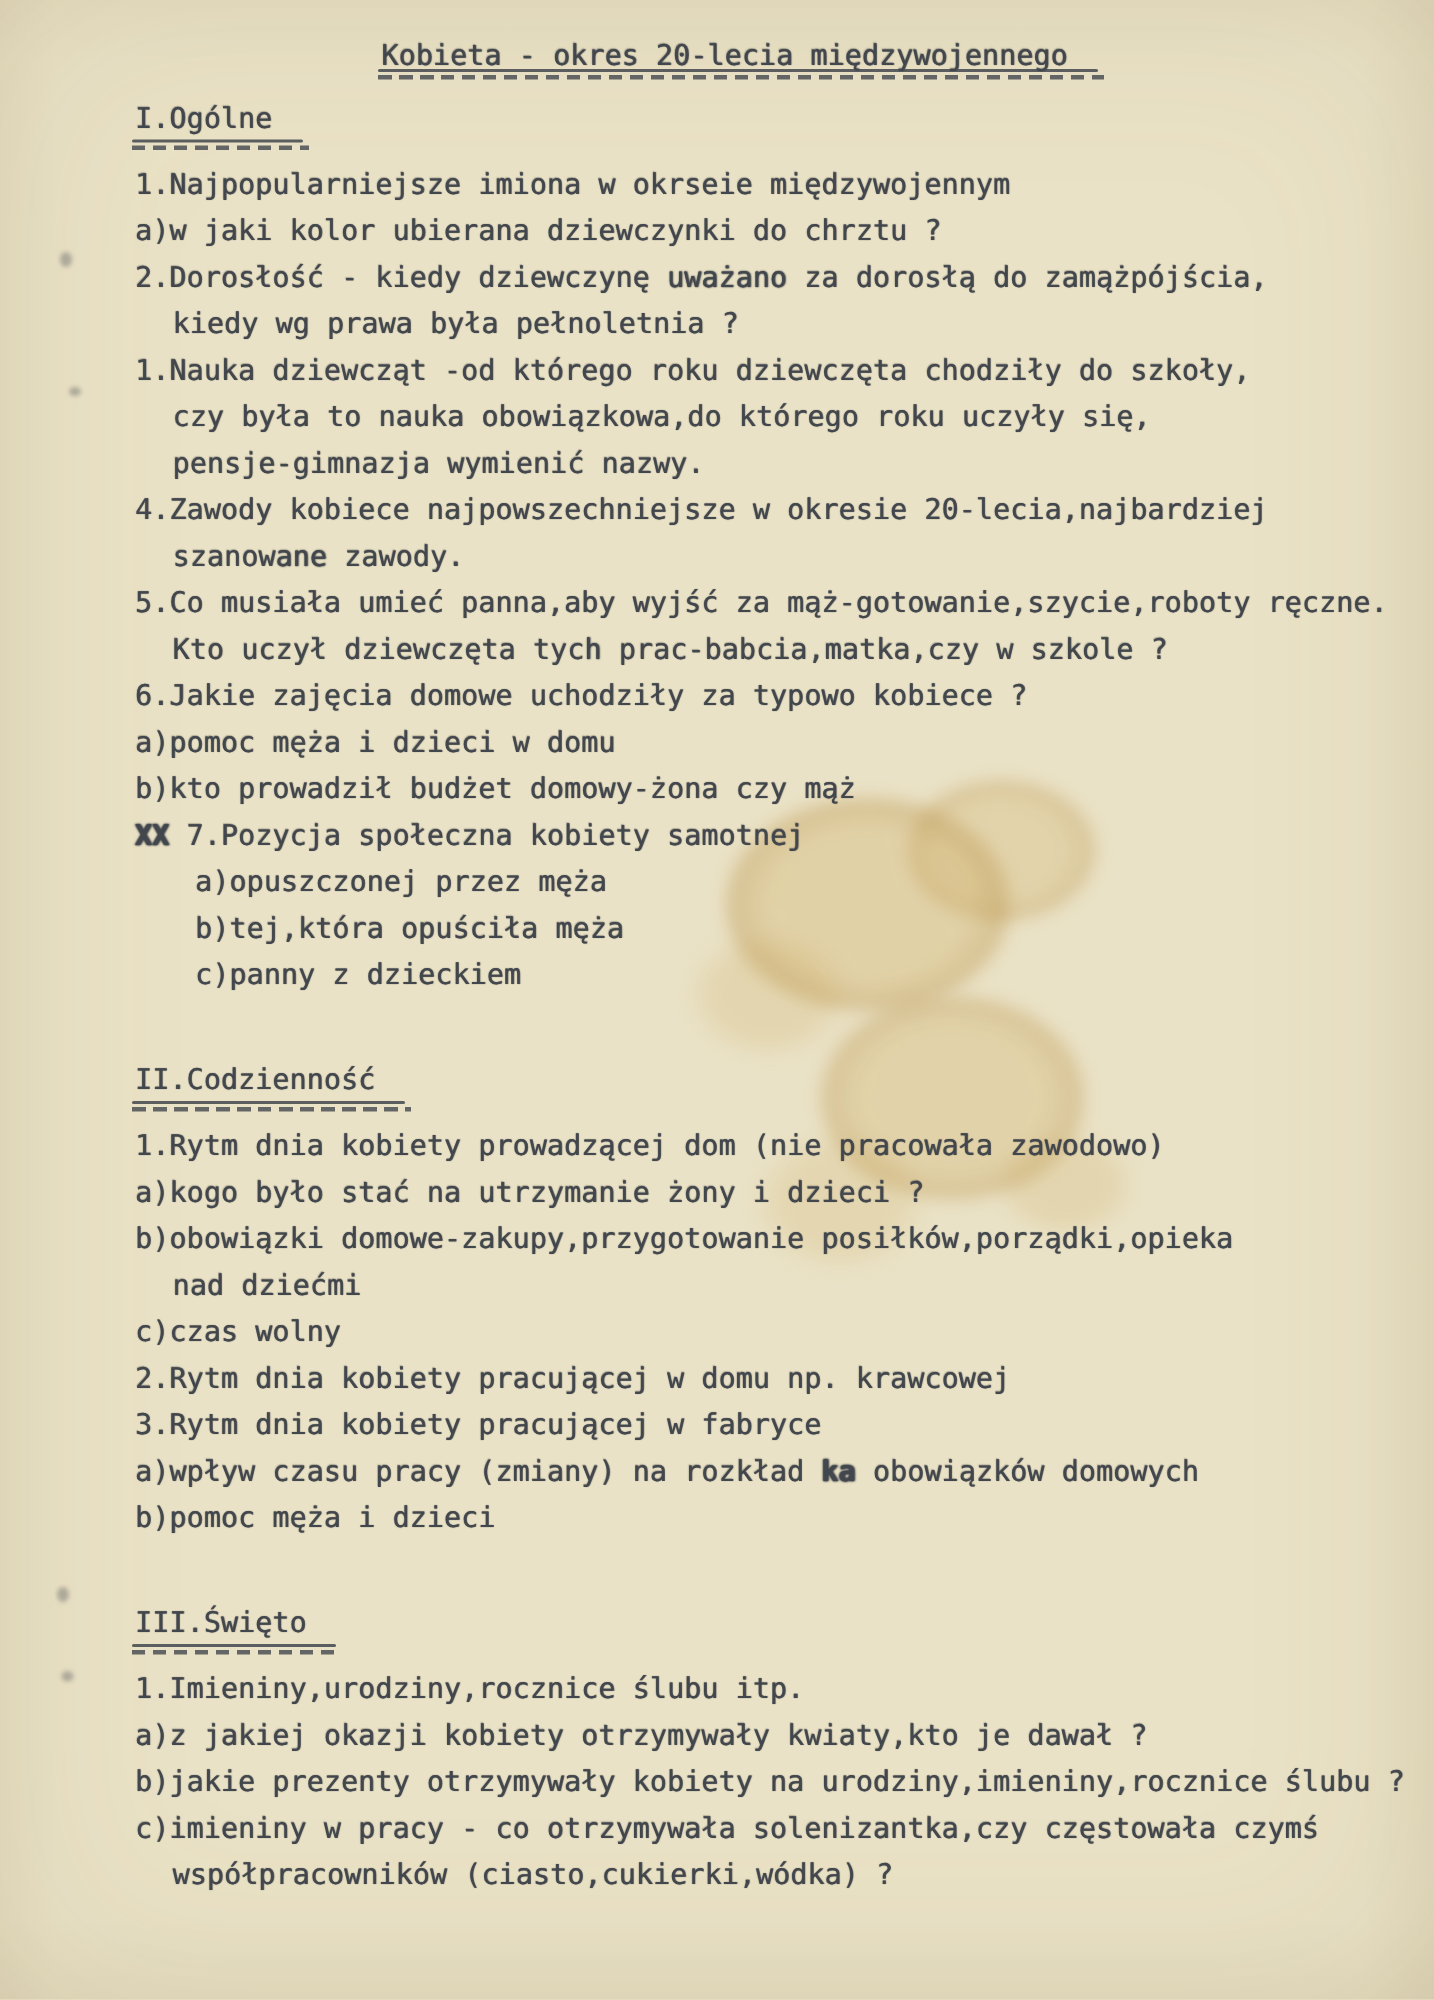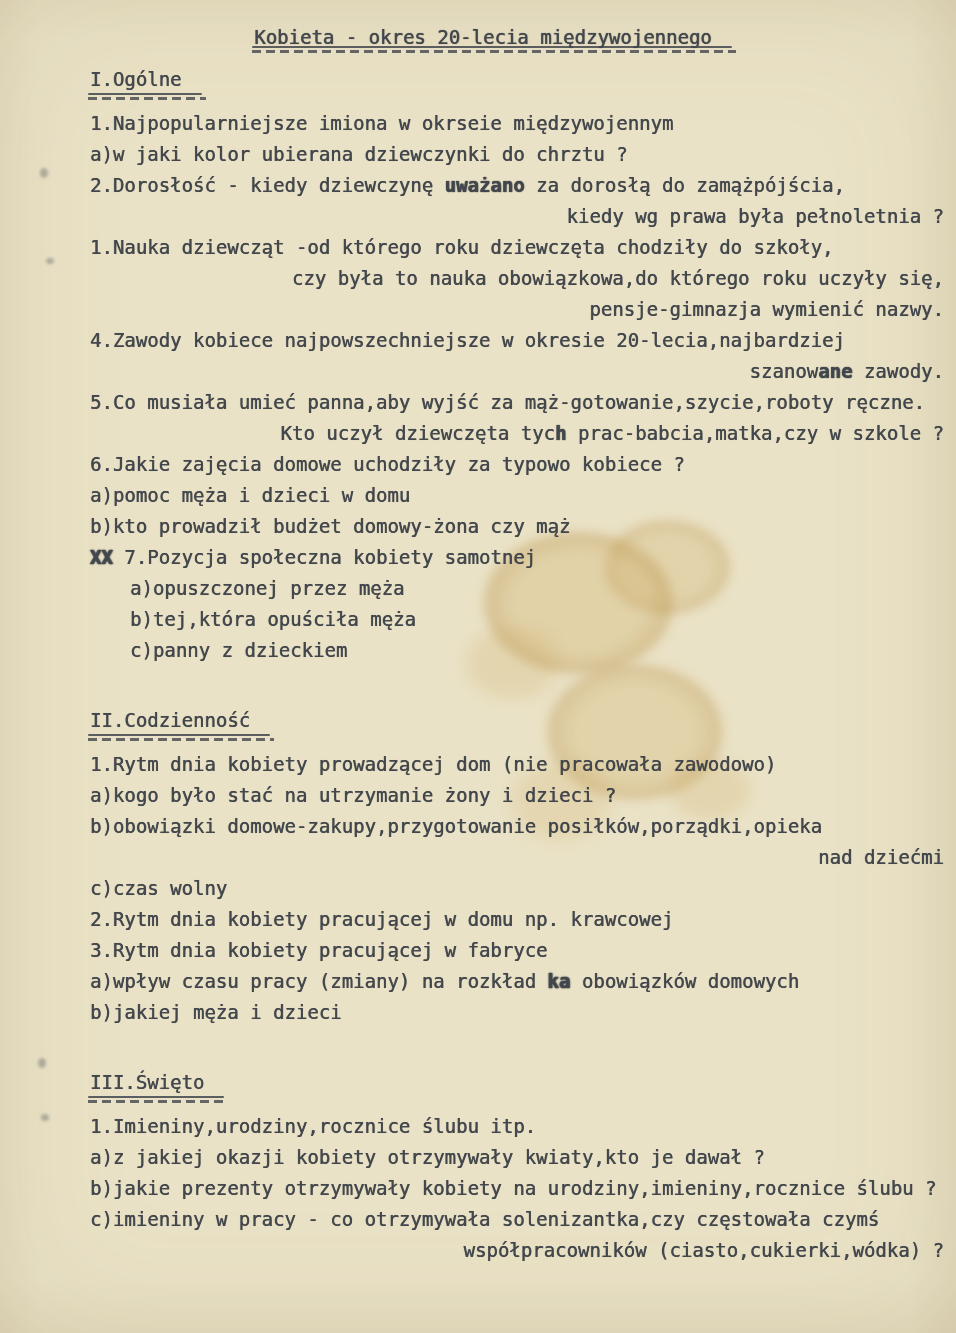--- a/index.html
+++ b/index.html
@@ -57,21 +57,21 @@
   }
   .doc{
     position:absolute;left:90px;top:64px;right:12px;
     font-size:19px;line-height:31px;
     color:var(--ink);
   }
   .line{
     white-space:nowrap;
     text-shadow:0.4px 0.3px 0.6px rgba(45,50,56,0.75), -0.3px -0.2px 0.7px rgba(45,50,56,0.30);
   }
-  .ind1{padding-left:25px;text-align:right;}
+  .ind1{padding-left:25px;}
   .ind2{padding-left:40px;}
   .heading{margin-bottom:12px;}
   .gap{margin-top:39px;}
   
   .hl{
     position:relative;display:inline-block;
     padding-bottom:1px;
   }
   .hl::before{
     content:"";position:absolute;left:-2px;right:-20px;bottom:1px;height:2px;
@@ -82,21 +82,21 @@
     background:repeating-linear-gradient(90deg, var(--ink) 0 9px, transparent 9px 14px);
     opacity:0.8;
   }
   .title-row .line{
     display:inline-block;
     font-size:19px;color:var(--ink);
     text-shadow:0.5px 0.4px 0.7px rgba(45,50,56,0.8), -0.3px -0.2px 0.8px rgba(45,50,56,0.35);
     margin-left:10px;
   }
   .seg-b{
-    font-weight:700;
+    font-weight:400;
     text-shadow:0 0 1px var(--ink), 0.6px 0.3px 1px rgba(45,50,56,0.8);
   }
   .seg-x{
     font-weight:700;
     text-shadow:0 0 1.6px var(--ink), 0.8px 0 1.4px var(--ink), -0.6px 0 1.2px var(--ink);
   }
 </style>
 </head>
 <body>
 
@@ -134,21 +134,21 @@
       <div class="line ind2"><span>c)panny z dzieckiem</span></div>
       <div class="line heading gap"><span class="hl">II.Codzienność</span></div>
       <div class="line"><span>1.Rytm dnia kobiety prowadzącej dom (nie pracowała zawodowo)</span></div>
       <div class="line"><span>a)kogo było stać na utrzymanie żony i dzieci ?</span></div>
       <div class="line"><span>b)obowiązki domowe-zakupy,przygotowanie posiłków,porządki,opieka</span></div>
       <div class="line ind1"><span>nad dziećmi</span></div>
       <div class="line"><span>c)czas wolny</span></div>
       <div class="line"><span>2.Rytm dnia kobiety pracującej w domu np. krawcowej</span></div>
       <div class="line"><span>3.Rytm dnia kobiety pracującej w fabryce</span></div>
       <div class="line"><span>a)wpływ czasu pracy (zmiany) na rozkład </span><span class="seg-x">ka</span><span> obowiązków domowych</span></div>
-      <div class="line"><span>b)jakiej męża i dzieci</span></div>
+      <div class="line"><span>b)pomoc męża i dzieci</span></div>
       <div class="line heading gap"><span class="hl">III.Święto</span></div>
       <div class="line"><span>1.Imieniny,urodziny,rocznice ślubu itp.</span></div>
       <div class="line"><span>a)z jakiej okazji kobiety otrzymywały kwiaty,kto je dawał ?</span></div>
       <div class="line"><span>b)jakie prezenty otrzymywały kobiety na urodziny,imieniny,rocznice ślubu ?</span></div>
       <div class="line"><span>c)imieniny w pracy - co otrzymywała solenizantka,czy częstowała czymś</span></div>
       <div class="line ind1"><span>współpracowników (ciasto,cukierki,wódka) ?</span></div>
     </div>
 </div>
 
 </body></html>

